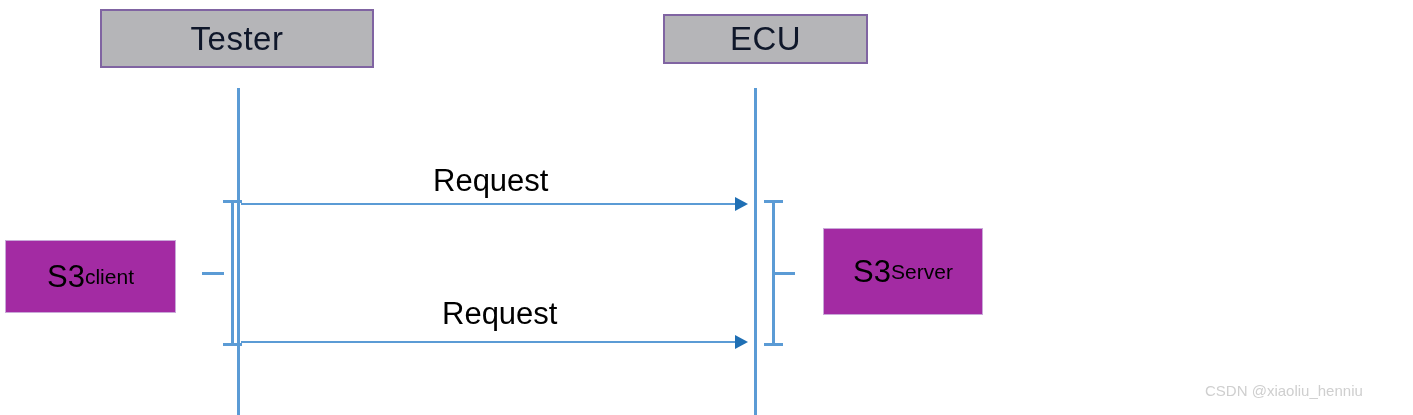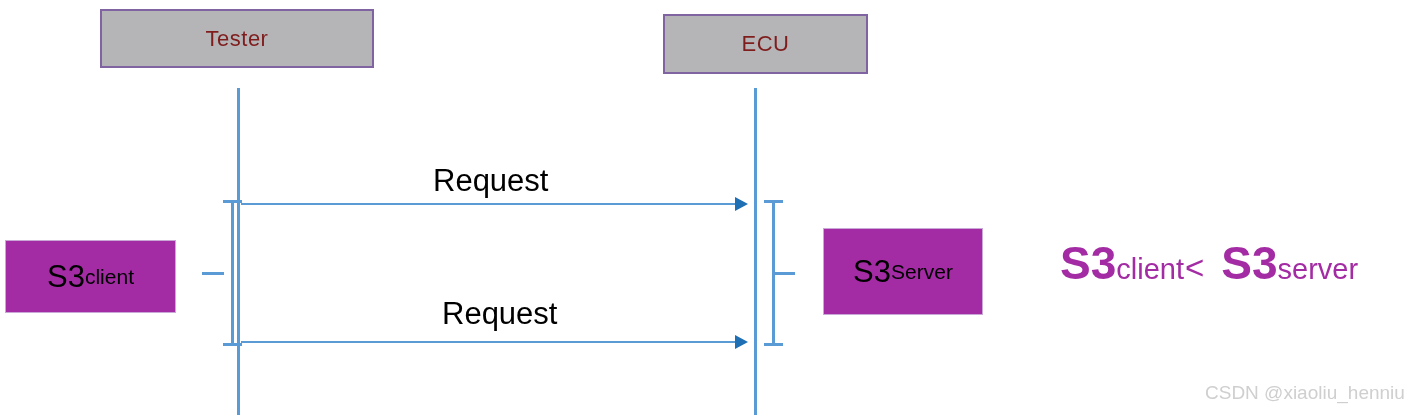--- a/index.html
+++ b/index.html
@@ -20,27 +20,27 @@
 
   
   .participant-box {
     position: absolute;
     background: #b5b5b8;
     border: 2px solid #8064a2;
     box-sizing: border-box;
     display: flex;
     align-items: center;
     justify-content: center;
-    color: #7f1d1d;
-    font-size: 22px;
+    color: #0f172a;
+    font-size: 33px;
     font-family: "Liberation Sans", sans-serif;
     letter-spacing: 0.5px;
   }
   #box-tester { left: 100px; top: 9px; width: 274px; height: 59px; }
-  #box-ecu    { left: 663px; top: 14px; width: 205px; height: 60px; }
+  #box-ecu    { left: 663px; top: 14px; width: 205px; height: 50px; }
 
   
   .lifeline {
     position: absolute;
     width: 3px;
     background: #5b9bd5;
   }
   #lifeline-tester { left: 237px; top: 88px; height: 327px; }
   #lifeline-ecu    { left: 754px; top: 88px; height: 327px; }
 
@@ -139,21 +139,21 @@
   #formula .f-sub  { font-size: 29px; }
   #formula .f-op   { font-size: 33px; padding: 0 3px 0 1px; }
   #formula .f-gap  { display: inline-block; width: 14px; }
 
   
   #watermark {
     position: absolute;
     left: 1205px;
     top: 382px;
     color: #cfcfcf;
-    font-size: 19px;
+    font-size: 15px;
     font-family: "Liberation Sans", sans-serif;
     white-space: nowrap;
   }
 </style>
 </head>
 <body>
 
 <div id="canvas">
 
   <div class="participant-box" id="box-tester">
@@ -192,19 +192,16 @@
   <div class="state-box" id="box-s3client">
     <span class="state-main">S3</span>
       <span class="state-sub">client</span>
   </div>
 
   <div class="state-box" id="box-s3server">
     <span class="state-main">S3</span>
       <span class="state-sub">Server</span>
   </div>
 
-  <div id="formula">
-    <span class="f-main">S3</span><span class="f-sub">client</span><span class="f-op">&lt;</span><span class="f-gap"></span><span class="f-main">S3</span><span class="f-sub">server</span>
-  </div>
 
   <div id="watermark">CSDN @xiaoliu_henniu</div>
 
 </div>
 
 </body></html>

